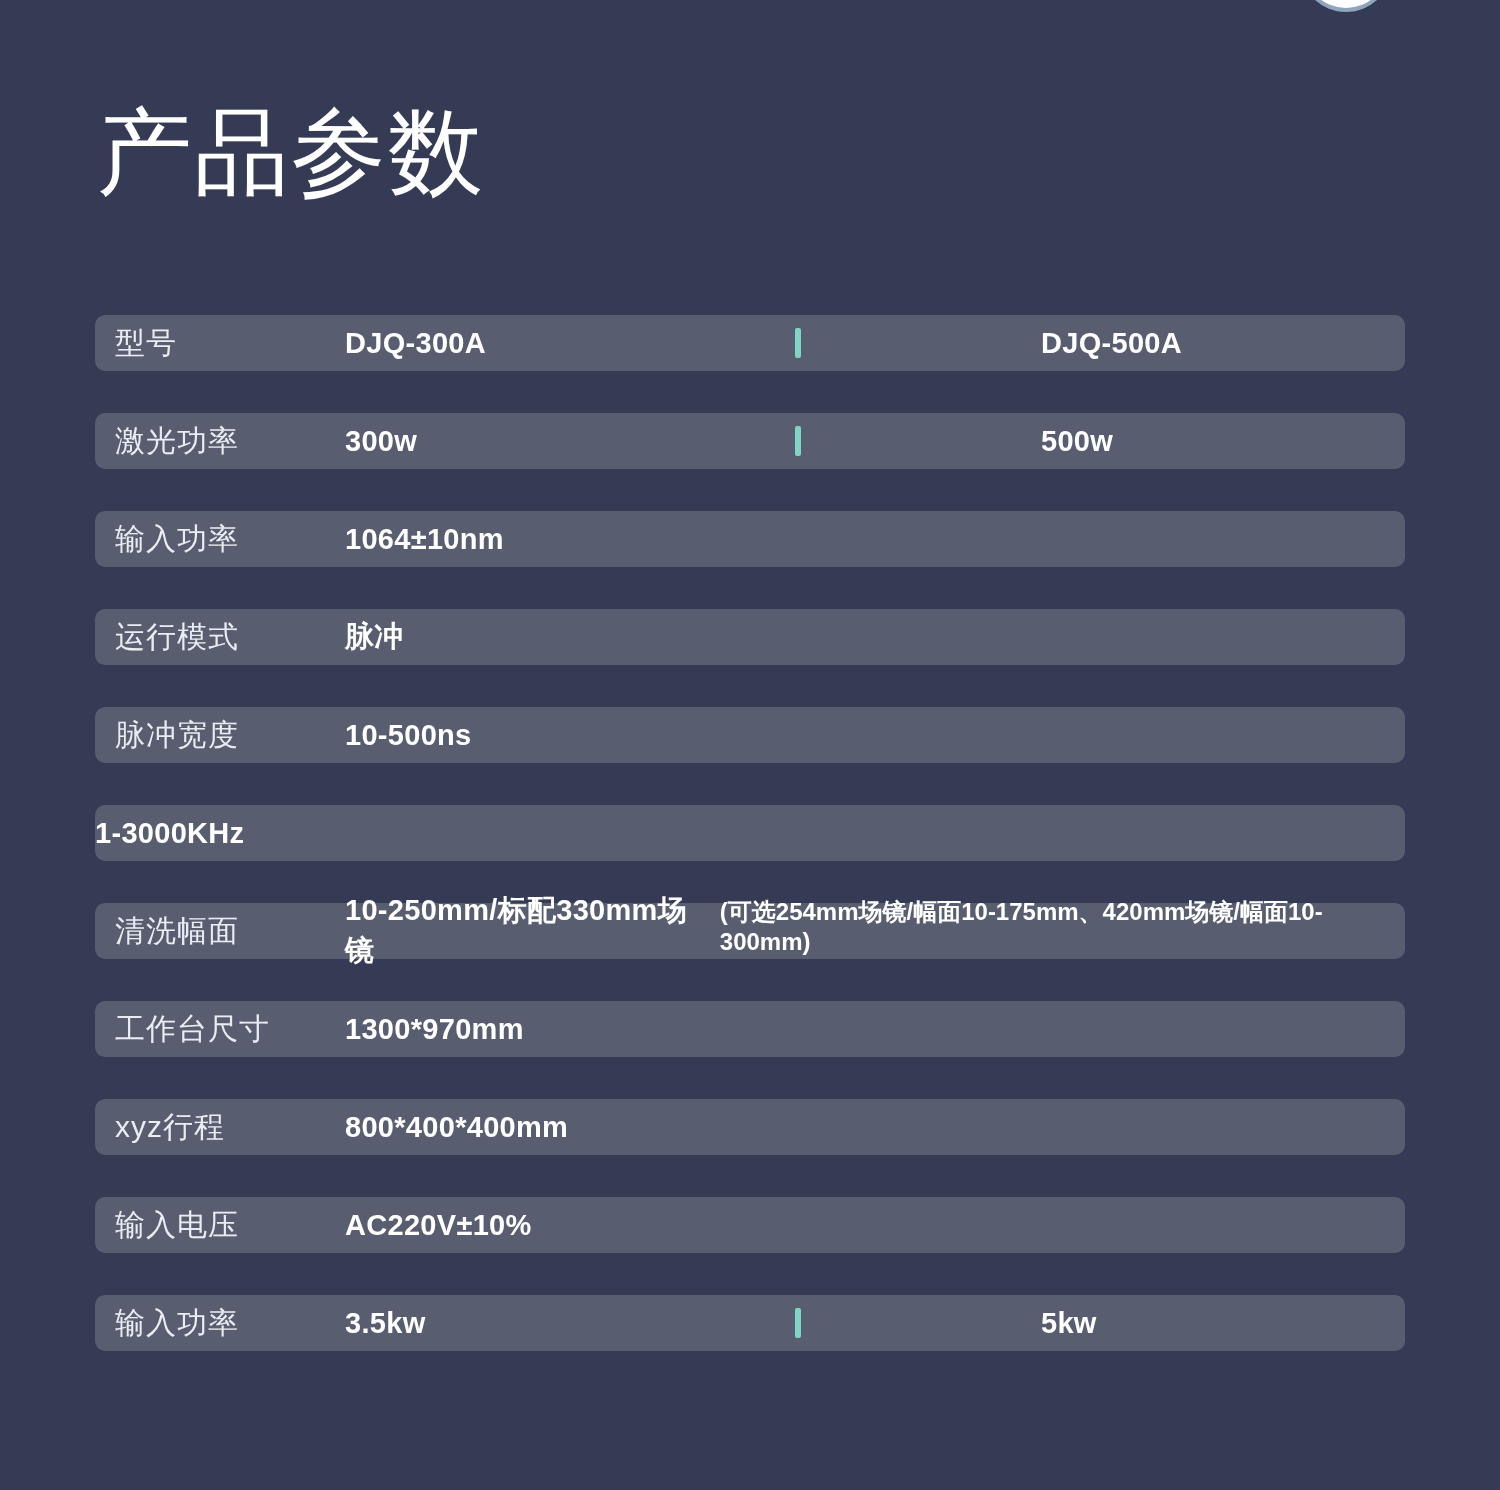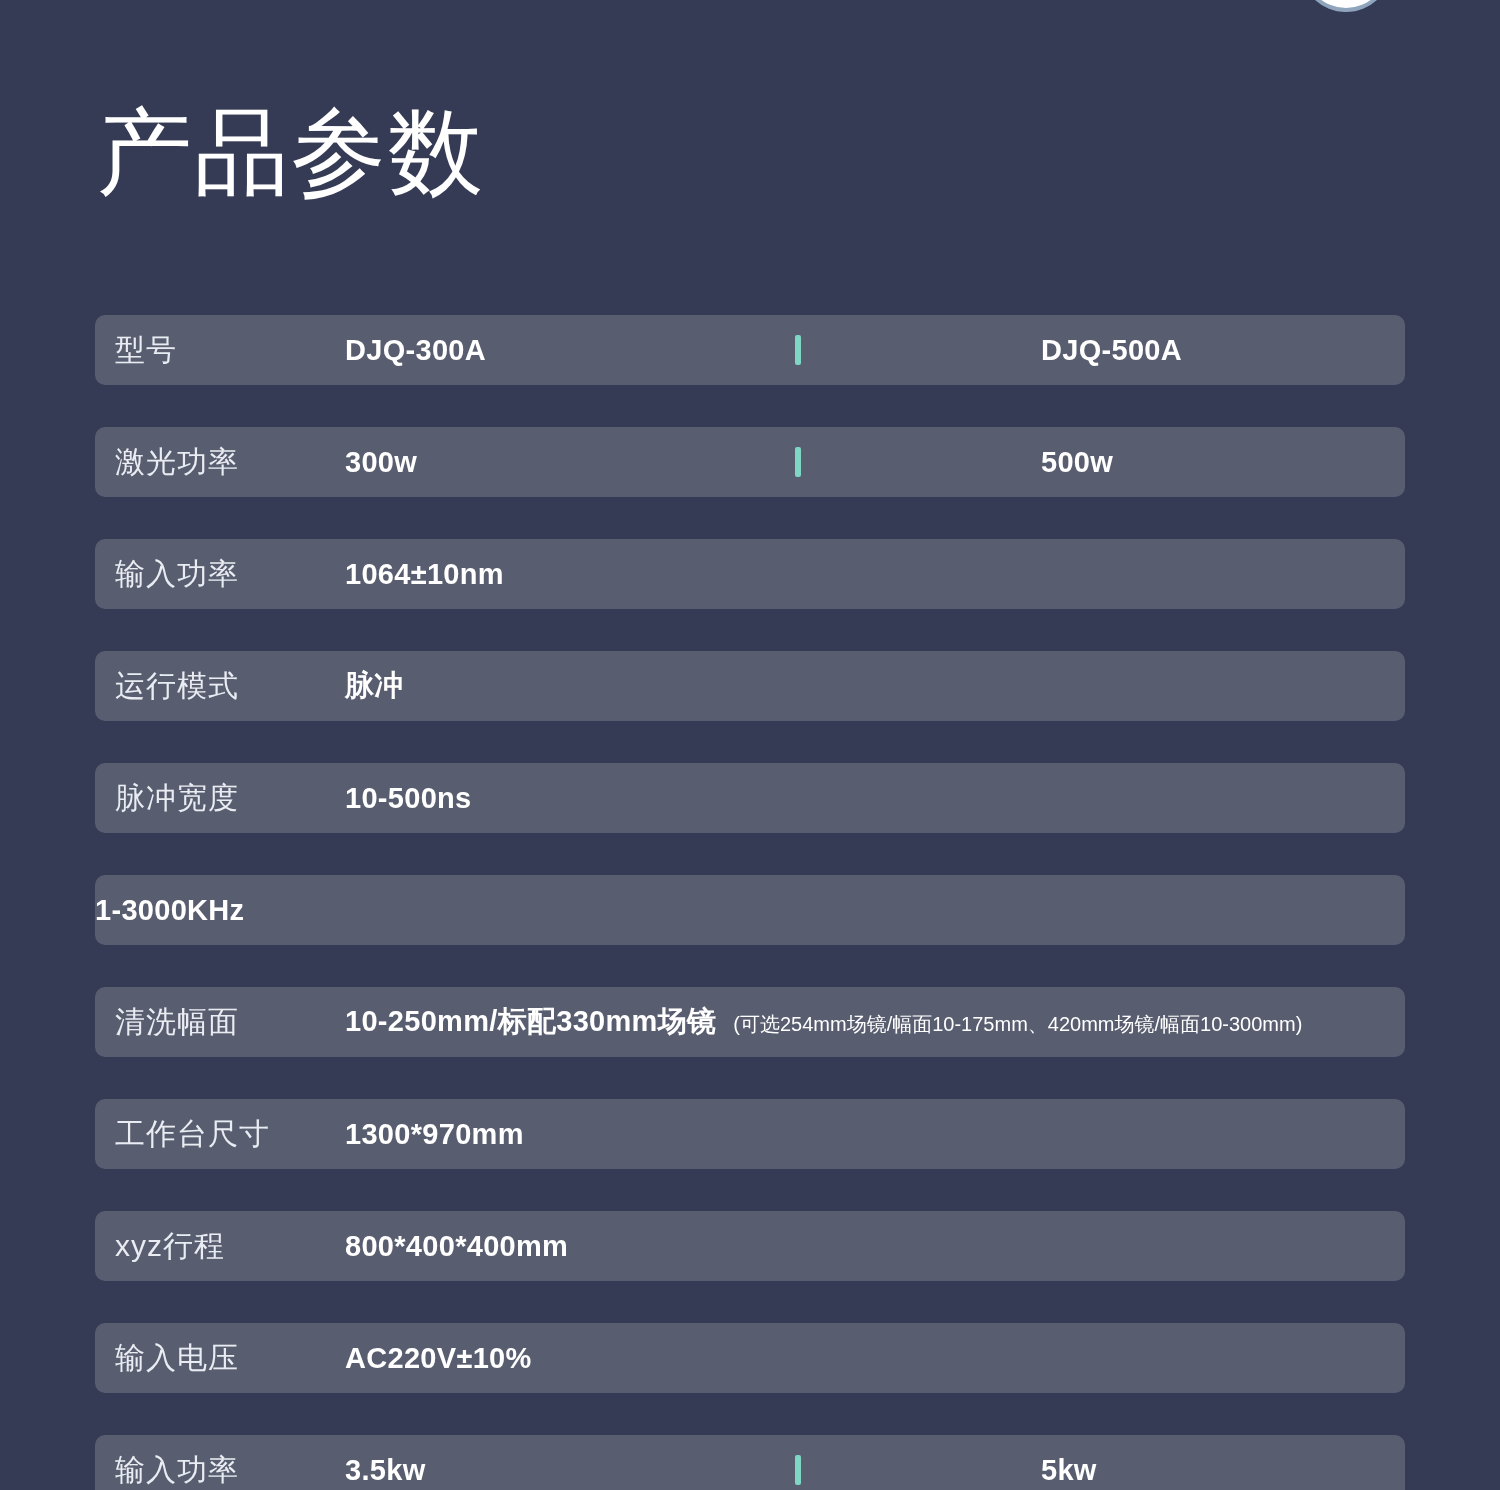--- a/index.html
+++ b/index.html
@@ -44,21 +44,21 @@
   .spec-table {
     position: absolute;
     left: 95px;
     top: 315px;
     width: 1310px;
   }
 
   .spec-row {
     display: flex;
     align-items: center;
-    height: 70px;
+    height: 56px;
     background: #585d6f;
     border-radius: 10px;
     margin-bottom: 42px;
     box-sizing: border-box;
   }
 
   .spec-label {
     width: 250px;
     flex: 0 0 250px;
     padding-left: 20px;
@@ -74,25 +74,24 @@
     font-size: 29px;
     color: #ffffff;
     font-weight: bold;
     letter-spacing: 0.3px;
     display: flex;
     align-items: baseline;
     gap: 8px;
   }
 
   .spec-value .note {
-    font-size: 20px;
-    font-weight: normal;
+    font-size: 24px;
+    font-weight: bold;
     color: #ffffff;
     letter-spacing: 0;
-    margin-left: 9px;
   }
 
   
   .spec-row.dual .spec-value {
     flex: 0 0 450px;
   }
   .divider {
     flex: 0 0 6px;
     width: 6px;
     height: 30px;

